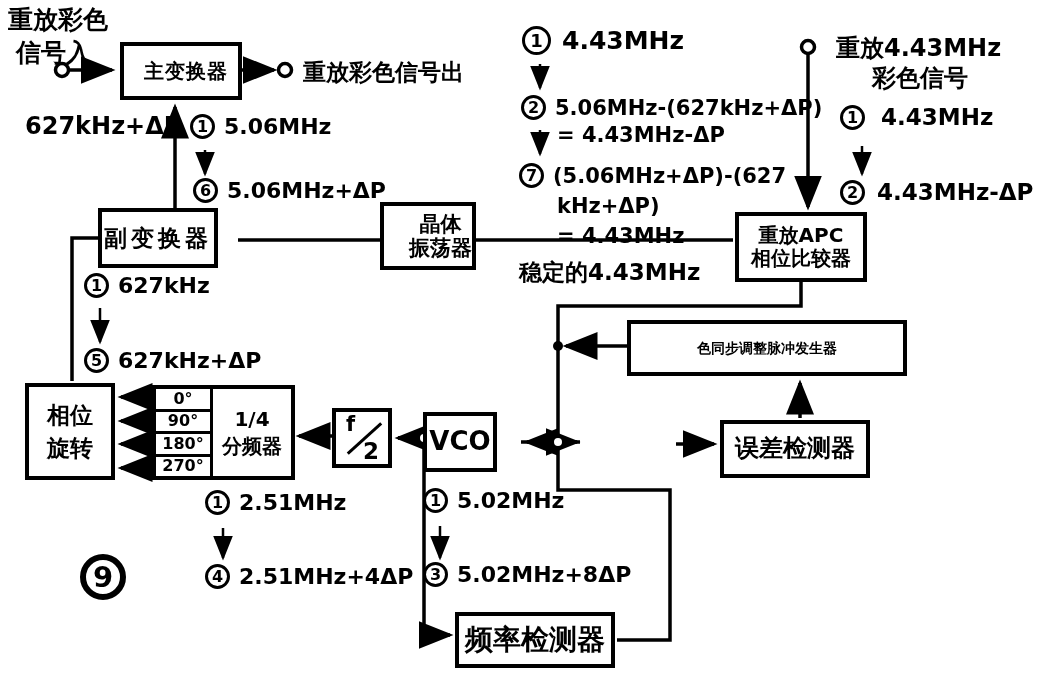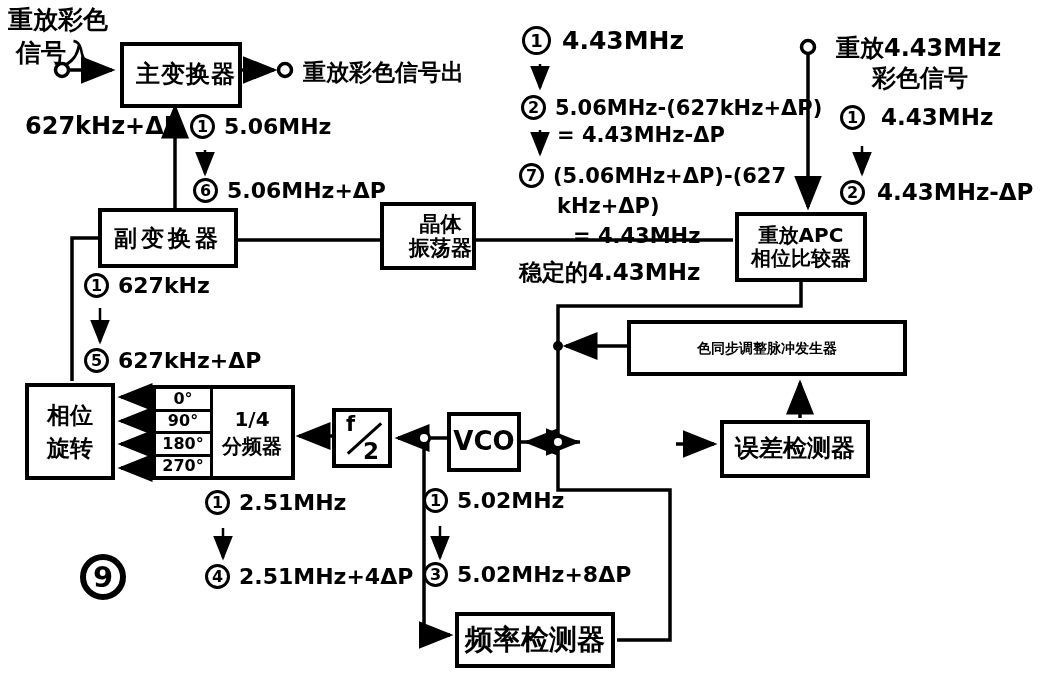--- a/index.html
+++ b/index.html
@@ -97,43 +97,43 @@
 
     <circle cx="558" cy="346" r="5" fill="#000"></circle>
     <circle cx="558" cy="442" r="5.5" fill="#fff" stroke="#000" stroke-width="3"></circle>
     <circle cx="424" cy="438" r="5.5" fill="#fff" stroke="#000" stroke-width="3"></circle>
 
     <circle cx="62" cy="70" r="6.5" fill="#fff" stroke="#000" stroke-width="3.5"></circle>
     <circle cx="285" cy="70" r="6.5" fill="#fff" stroke="#000" stroke-width="3.5"></circle>
     <circle cx="808" cy="47" r="6.5" fill="#fff" stroke="#000" stroke-width="3.5"></circle>
   </svg>
 
-  <div class="box" style="left:120px;top:42px;width:122px;height:66px;font-size:24px;letter-spacing:1px;padding-left:10px;">
+  <div class="box" style="left:120px;top:42px;width:122px;height:58px;font-size:20px;letter-spacing:1px;padding-left:10px;">
     <span>主变换器</span>
   </div>
 
-  <div class="box" style="left:98px;top:208px;width:140px;height:60px;font-size:23px;letter-spacing:4px;justify-content:center;">
+  <div class="box" style="left:98px;top:208px;width:120px;height:60px;font-size:23px;letter-spacing:4px;justify-content:center;">
     <span>副变换器</span>
   </div>
 
   <div class="box" style="left:380px;top:202px;width:96px;height:68px;font-size:21px;padding-left:25px;">
     <span>晶体</span>
     <span>振荡器</span>
   </div>
 
   <div class="box" style="left:735px;top:212px;width:132px;height:70px;font-size:20px;">
     <span>重放APC</span>
     <span>相位比较器</span>
   </div>
 
   <div class="box" style="left:627px;top:320px;width:280px;height:56px;font-size:14px;">
     <span>色同步调整脉冲发生器</span>
   </div>
 
-  <div class="box" style="left:447px;top:412px;width:74px;height:60px;font-size:26px;">
+  <div class="box" style="left:423px;top:412px;width:74px;height:60px;font-size:26px;">
     <span>VCO</span>
   </div>
 
 
   <div class="box" style="left:720px;top:420px;width:150px;height:58px;font-size:24px;">
     <span>误差检测器</span>
   </div>
 
   <div class="box" style="left:332px;top:408px;width:60px;height:60px;">
     <span style="position:absolute;left:10px;top:0px;font-size:21px;">f</span>
@@ -197,21 +197,21 @@
     <span class="cnum">2</span>
     <span>5.06MHz-(627kHz+ΔP)</span>
   </div>
   <div class="t" style="left:557px;top:123px;font-size:21px;">= 4.43MHz-ΔP</div>
 
   <div class="ann" style="left:519px;top:163px;font-size:21px;">
     <span class="cnum">7</span>
     <span>(5.06MHz+ΔP)-(627</span>
   </div>
   <div class="t" style="left:557px;top:194px;font-size:21px;">kHz+ΔP)</div>
-  <div class="t" style="left:557px;top:224px;font-size:21px;margin-left:16px;">= 4.43MHz</div>
+  <div class="t" style="left:557px;top:224px;font-size:21px;">= 4.43MHz</div>
 
   <div class="ann" style="left:840px;top:104px;font-size:23px;gap:16px;">
     <span class="cnum">1</span>
     <span>4.43MHz</span>
   </div>
   <div class="ann" style="left:840px;top:179px;font-size:23px;gap:12px;">
     <span class="cnum">2</span>
     <span>4.43MHz-ΔP</span>
   </div>
 

